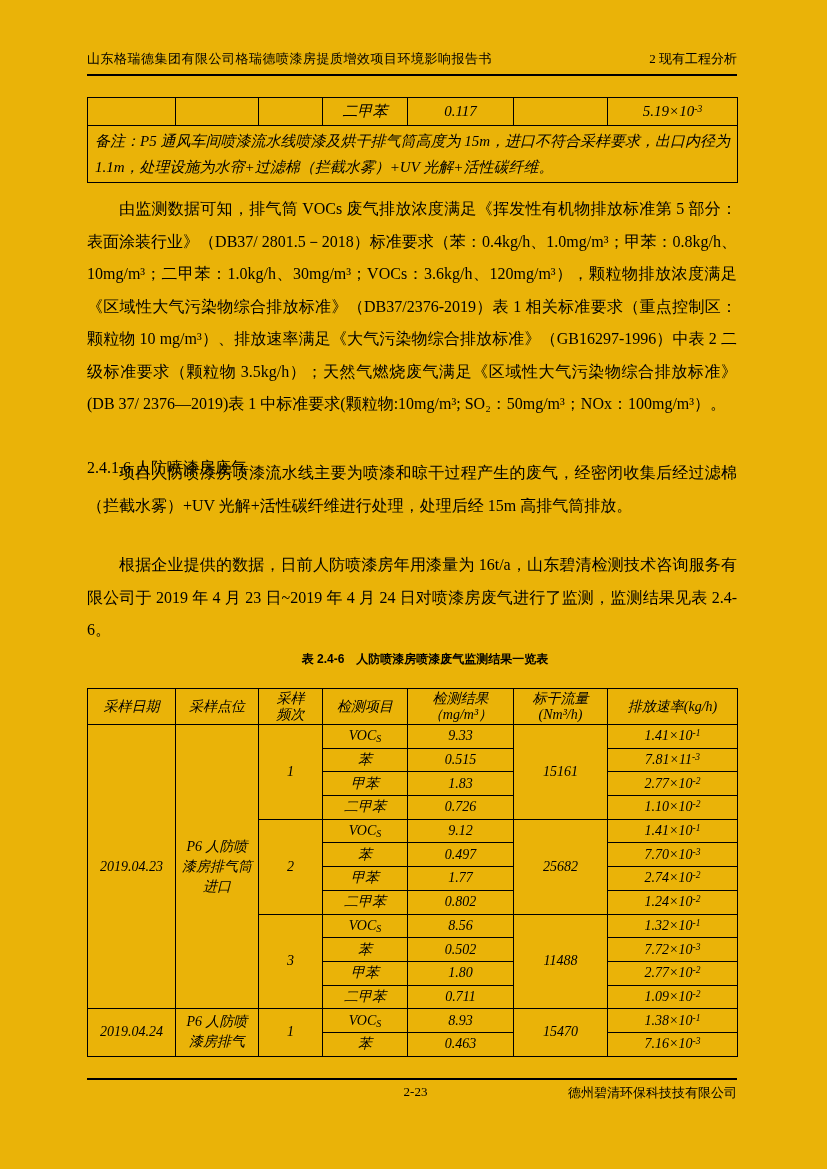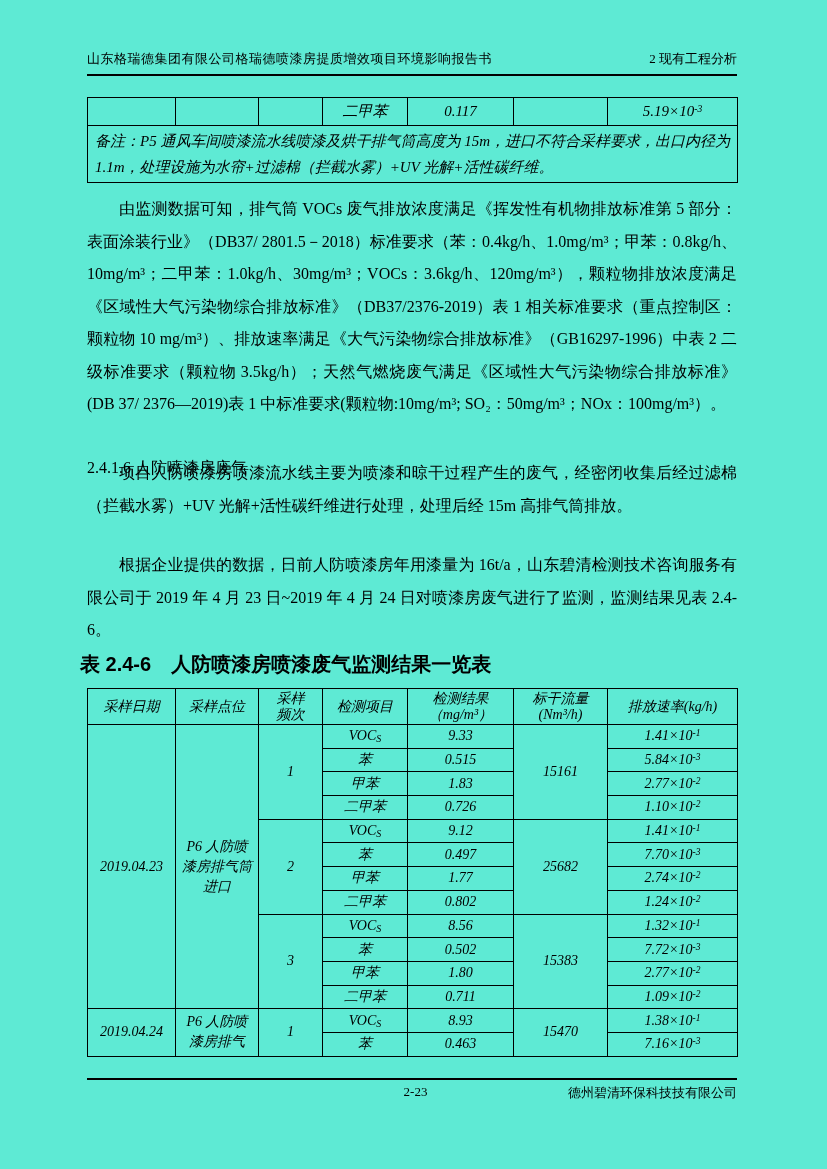--- a/index.html
+++ b/index.html
@@ -1,16 +1,16 @@
 <!DOCTYPE html>
 <html><head>
 <meta charset="utf-8">
 <style>
   html,body{margin:0;padding:0;background:#888;}
-  .page{position:relative;width:827px;height:1169px;background:#5eead4;margin:0 auto;
+  .page{position:relative;width:827px;height:1169px;background:#eab308;margin:0 auto;
         font-family:"Liberation Serif","DejaVu Serif",serif;color:#000;overflow:hidden;}
 
   
   .doc-header{position:absolute;left:87px;top:50px;width:650px;display:flex;
               justify-content:space-between;align-items:flex-end;padding-bottom:6px;
               border-bottom:2px solid #000;font-size:13px;}
   .doc-header .left{letter-spacing:0.5px;}
 
   
   table{border-collapse:collapse;table-layout:fixed;font-style:italic;}
@@ -24,23 +24,23 @@
                         font-size:15px;text-align:justify;}
 
   
   .bodytext{position:absolute;left:87px;width:650px;font-size:16px;line-height:32.5px;
             text-align:justify;margin:0;}
   .indent{text-indent:2em;}
   .p1{top:193px;}
   .section-heading{top:452px;font-weight:normal;text-align:left;}
   .p2{top:457px;}
   .p3{top:549px;}
-  .caption{position:absolute;left:80px;top:651px;width:650px;text-align:left;
+  .caption{position:absolute;left:100px;top:651px;width:650px;text-align:center;
            font-family:"Liberation Sans","DejaVu Sans",sans-serif;font-weight:700;
-           font-size:20px;}
+           font-size:12px;}
 
   
   .monitor-table{position:absolute;left:87px;top:688px;width:651px;}
   .monitor-table td{font-size:14px;}
   .monitor-table .hrow{height:36px;}
   .monitor-table .hl{line-height:16px;}
   .monitor-table tbody tr{height:23.7px;}
   .monitor-table .point-cell{line-height:20px;padding:0 4px;}
   sup.exp{font-size:9.5px;vertical-align:4px;letter-spacing:0;}
   sub.chem{font-size:10px;vertical-align:-2px;}
@@ -129,21 +129,21 @@
         <td rowspan="12" class="point-cell">P6 人防喷漆房排气筒进口</td>
         <td rowspan="4">1</td>
         <td><span>VOC</span><sub class="chem">S</sub></td>
         <td>9.33</td>
         <td rowspan="4">15161</td>
         <td><span>1.41×10</span><sup class="exp">-1</sup></td>
       </tr>
       <tr>
         <td><span>苯</span><sub class="chem"></sub></td>
         <td>0.515</td>
-        <td><span>5.84×10</span><sup class="exp">-3</sup></td>
+        <td><span>7.81×11</span><sup class="exp">-3</sup></td>
       </tr>
       <tr>
         <td><span>甲苯</span><sub class="chem"></sub></td>
         <td>1.83</td>
         <td><span>2.77×10</span><sup class="exp">-2</sup></td>
       </tr>
       <tr>
         <td><span>二甲苯</span><sub class="chem"></sub></td>
         <td>0.726</td>
         <td><span>1.10×10</span><sup class="exp">-2</sup></td>
@@ -169,21 +169,21 @@
       <tr>
         <td><span>二甲苯</span><sub class="chem"></sub></td>
         <td>0.802</td>
         <td><span>1.24×10</span><sup class="exp">-2</sup></td>
       </tr>
 
       <tr>
         <td rowspan="4">3</td>
         <td><span>VOC</span><sub class="chem">S</sub></td>
         <td>8.56</td>
-        <td rowspan="4">15383</td>
+        <td rowspan="4">11488</td>
         <td><span>1.32×10</span><sup class="exp">-1</sup></td>
       </tr>
       <tr>
         <td><span>苯</span><sub class="chem"></sub></td>
         <td>0.502</td>
         <td><span>7.72×10</span><sup class="exp">-3</sup></td>
       </tr>
       <tr>
         <td><span>甲苯</span><sub class="chem"></sub></td>
         <td>1.80</td>

